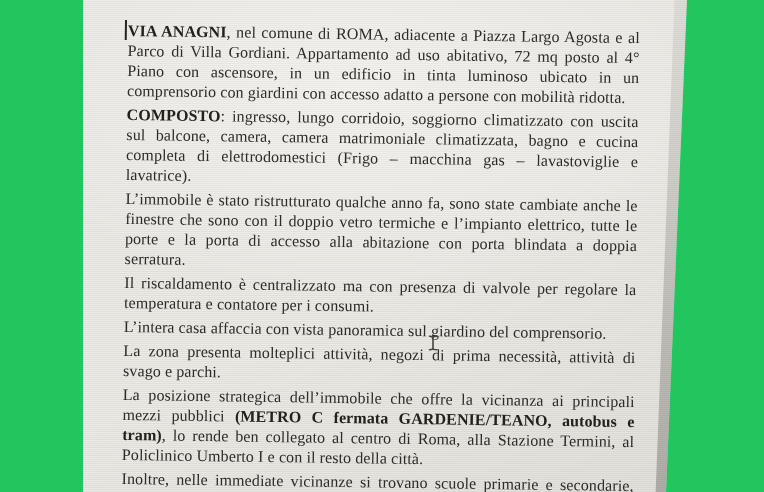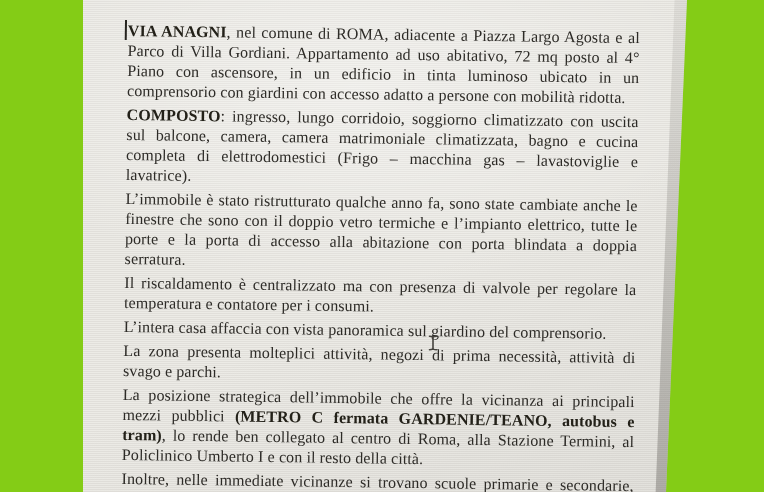--- a/index.html
+++ b/index.html
@@ -2,21 +2,21 @@
 <html><head>
 <meta charset="utf-8">
 <style>
   html,body{margin:0;padding:0;}
   body{
     width:764px;height:492px;overflow:hidden;
     background:#ffffff;
     font-family:"Liberation Serif", serif;
   }
   .stage{
-    position:relative;width:764px;height:492px;background:#84cc16;font-family:Liberation Serif, serif;
+    position:relative;width:764px;height:492px;background:#22c55e;font-family:Liberation Serif, serif;
   }
   
   .paper{
     position:absolute;left:83px;top:0;width:604px;height:492px;
     background:
       radial-gradient(ellipse 90% 60% at 45% 18%, rgba(255,255,255,0.35), rgba(255,255,255,0) 70%),
       linear-gradient(155deg, rgba(0,0,0,0) 55%, rgba(90,88,84,0.07) 100%),
       repeating-linear-gradient(180deg, #ecebe6 0px, #ecebe6 1px, #e1dfda 1px, #e1dfda 2px);
     clip-path:polygon(0 0, 100% 0, calc(100% - 21px) 100%, 0 100%);
   }

